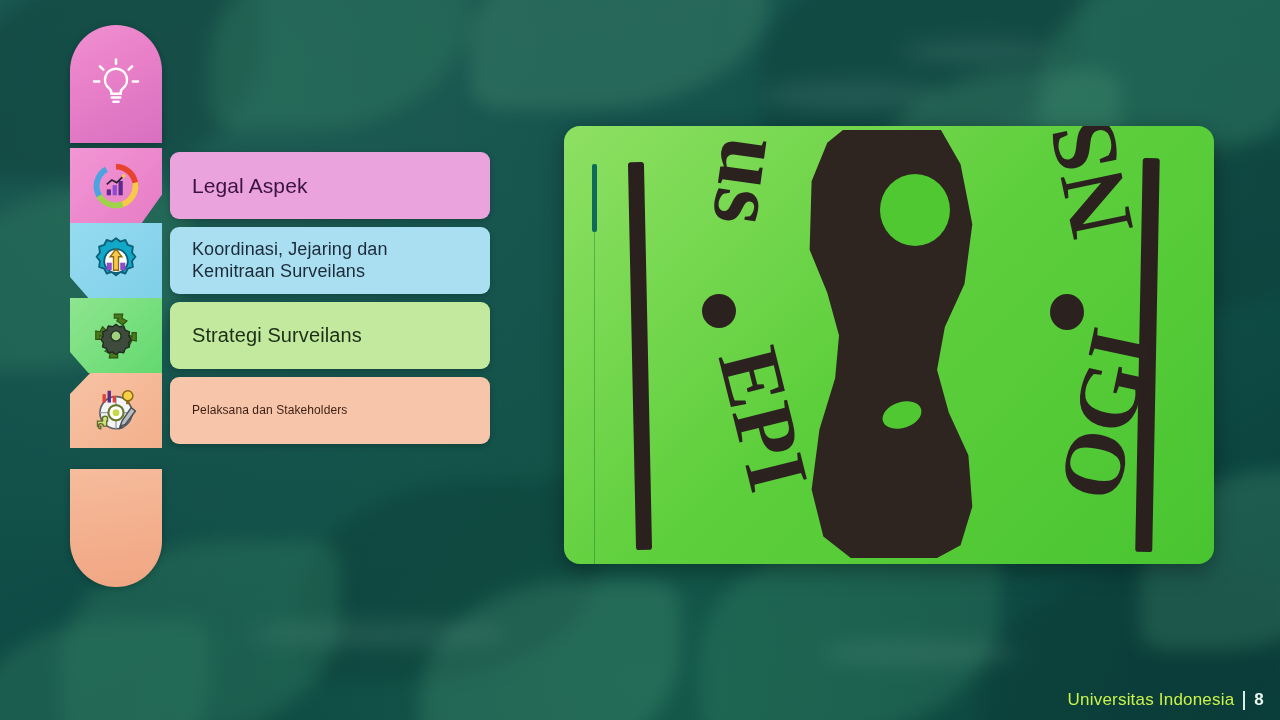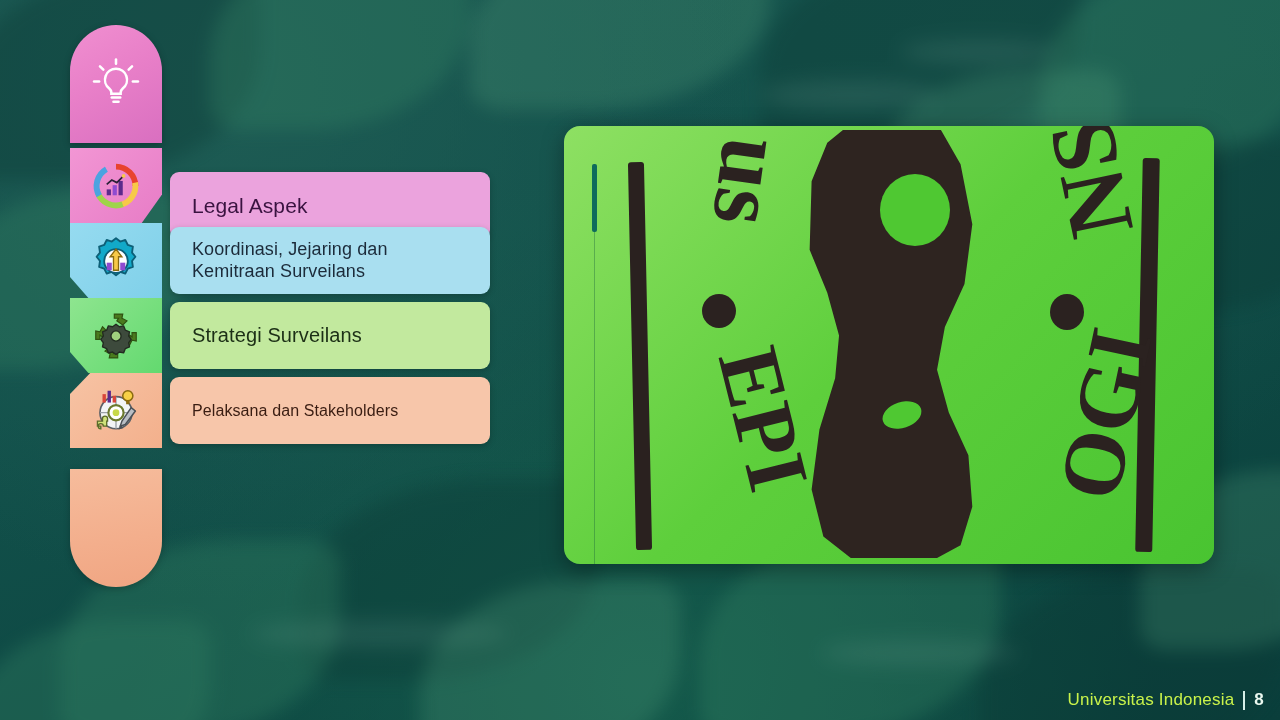--- a/index.html
+++ b/index.html
@@ -81,35 +81,35 @@
   .tile.c3 { background:linear-gradient(135deg,#f7c3a4 0%,#f3b08c 100%);
              clip-path:polygon(22% 0,100% 0,100% 100%,0 100%,0 28%); }
 
   .bar {
     position:absolute; top:4px; left:100px; width:320px; height:67px;
     border-radius:9px;
     display:flex; align-items:center;
     padding-left:22px;
     box-shadow:0 2px 6px rgba(0,0,0,.22);
   }
-  .bar.b0 { background:#eba3dd;margin-top:20px; }
+  .bar.b0 { background:#eba3dd; }
   .bar.b1 { background:#a9dff0; }
   .bar.b2 { background:#c2e99e; }
   .bar.b3 { background:#f7c6aa; }
 
   .bar span {
     font-size:19px; line-height:1.22;
     color:#2b1a2e;
     white-space:pre-line;
     letter-spacing:.1px;
   }
   .bar.b0 span { font-size:21px; color:#3a1340; }
   .bar.b1 span { font-size:18px; color:#1c2b3a; }
   .bar.b2 span { font-size:20px; color:#1c2f16; }
-  .bar.b3 span { font-size:16px; color:#3a1d12; }
+  .bar.b3 span { font-size:12px; color:#3a1d12; }
 
   .ico { width:54px; height:54px; display:block; }
 
   
   #panel {
     position:absolute; left:564px; top:126px; width:650px; height:438px;
     border-radius:16px; overflow:hidden;
     background:linear-gradient(135deg,#8ee063 0%,#5ecf3c 48%,#49c431 100%);
     box-shadow:0 6px 22px rgba(0,0,0,.35);
   }

